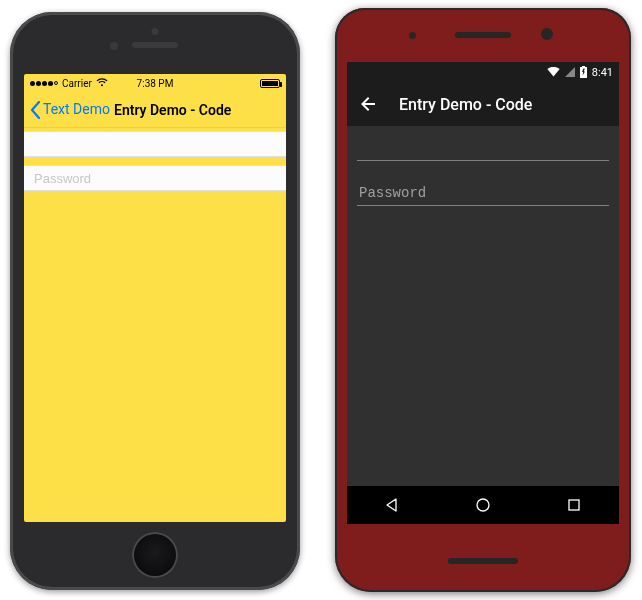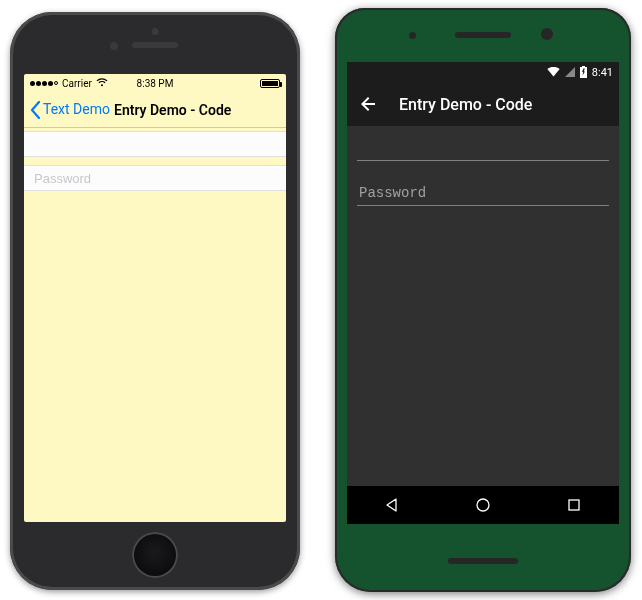--- a/index.html
+++ b/index.html
@@ -37,21 +37,21 @@
     }
     .iphone .home-btn {
       position:absolute; bottom:12px; left:50%; transform:translateX(-50%);
       width:46px; height:46px; border-radius:50%;
       background: radial-gradient(circle at 50% 45%, #1a1a1c 0%, #0b0b0d 70%);
       box-shadow: inset 0 0 0 2px #4a4a4c;
     }
     .iphone .screen {
       position:absolute;
       top:62px; left:14px; right:14px; bottom:68px;
-      background:#fef9c3;
+      background:#fde047;
       border-radius:2px;
       overflow:hidden;
     }
     
     .ios-status {
       height:18px;
       display:flex; align-items:center;
       position:relative;
       padding:0 6px;
       font-size:10px;
@@ -99,21 +99,21 @@
     .ios-input::placeholder { color:#c7c7cc; }
     .ios-spacer { height:8px; }
 
     
     .android {
       position:absolute;
       left:335px;
       top:8px;
       width:296px;
       height:584px;
-      background:#14532d;
+      background:#7f1d1d;
       border-radius:30px 30px 36px 36px;
       box-shadow: inset 0 0 0 2px #2a2a2a, 0 2px 8px rgba(0,0,0,.5);
     }
     .android .top-speaker {
       position:absolute; top:24px; left:50%; transform:translateX(-50%);
       width:56px; height:6px; background:#262626; border-radius:3px;
     }
     .android .cam { position:absolute; top:20px; left:calc(50% + 58px); width:12px; height:12px; background:#262626; border-radius:50%; }
     .android .sens { position:absolute; top:24px; left:calc(50% - 74px); width:7px; height:7px; background:#262626; border-radius:50%; }
     .android .screen {
@@ -190,21 +190,21 @@
             <span class="empty"></span>
         </div>
         <span>Carrier</span>
         <span>
           <svg width="12" height="9" viewBox="0 0 12 9">
               <path d="M6 8.2a1 1 0 100-2 1 1 0 000 2zM3.3 5.2a4 4 0 015.4 0l.9-.9a5.3 5.3 0 00-7.2 0l.9.9zM1.4 3.3A7 7 0 0110.6 3.3l.9-.9a8.3 8.3 0 00-11 0l.9.9z" fill="#000"></path>
             </svg>
         </span>
       </div>
       <div class="center">
-        <span>8:38 PM</span>
+        <span>7:38 PM</span>
       </div>
       <div class="right">
         <div class="ios-battery">
           <div class="level"></div>
         </div>
       </div>
     </div>
 
     <div class="ios-nav">
       <div class="back-group">

